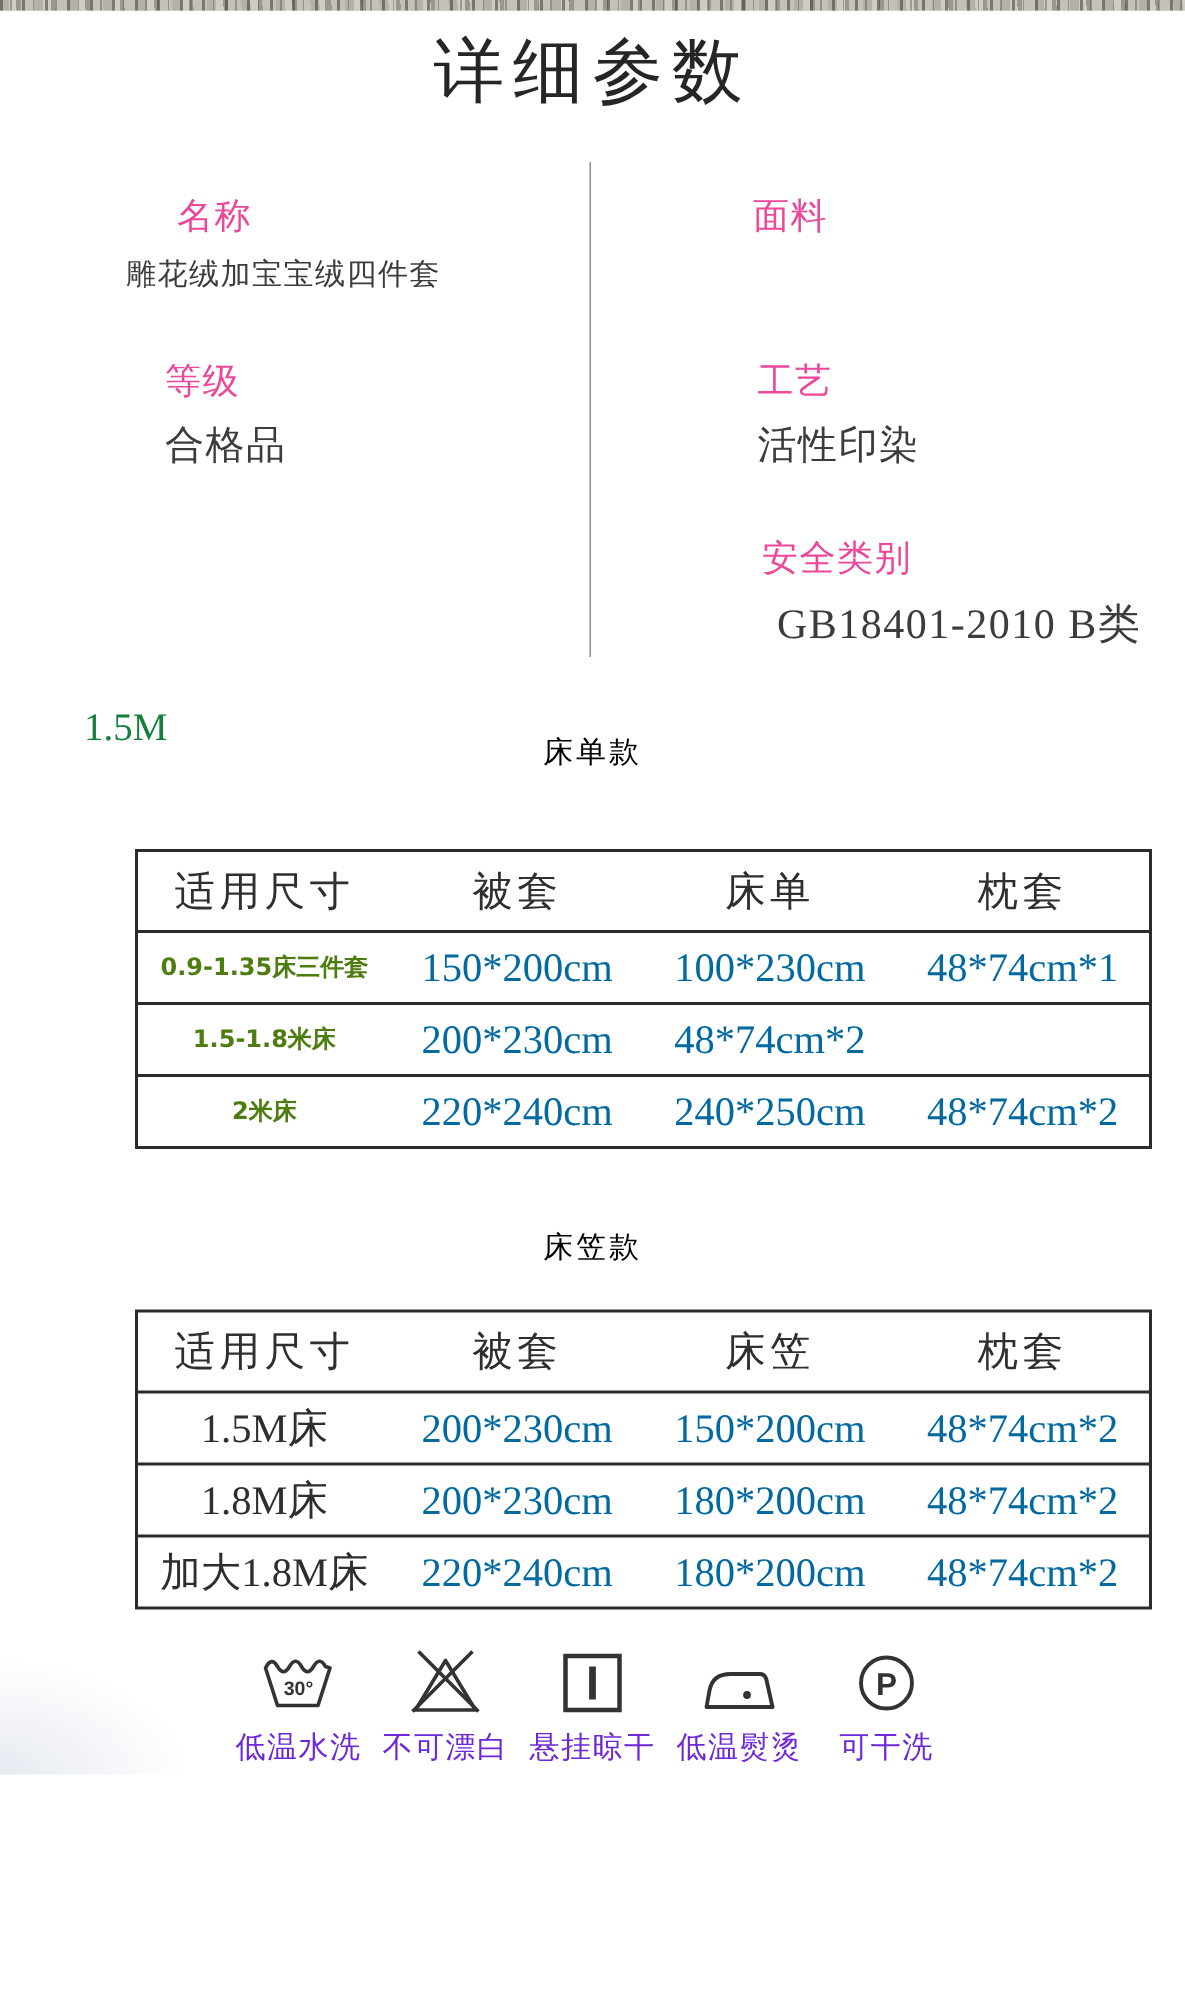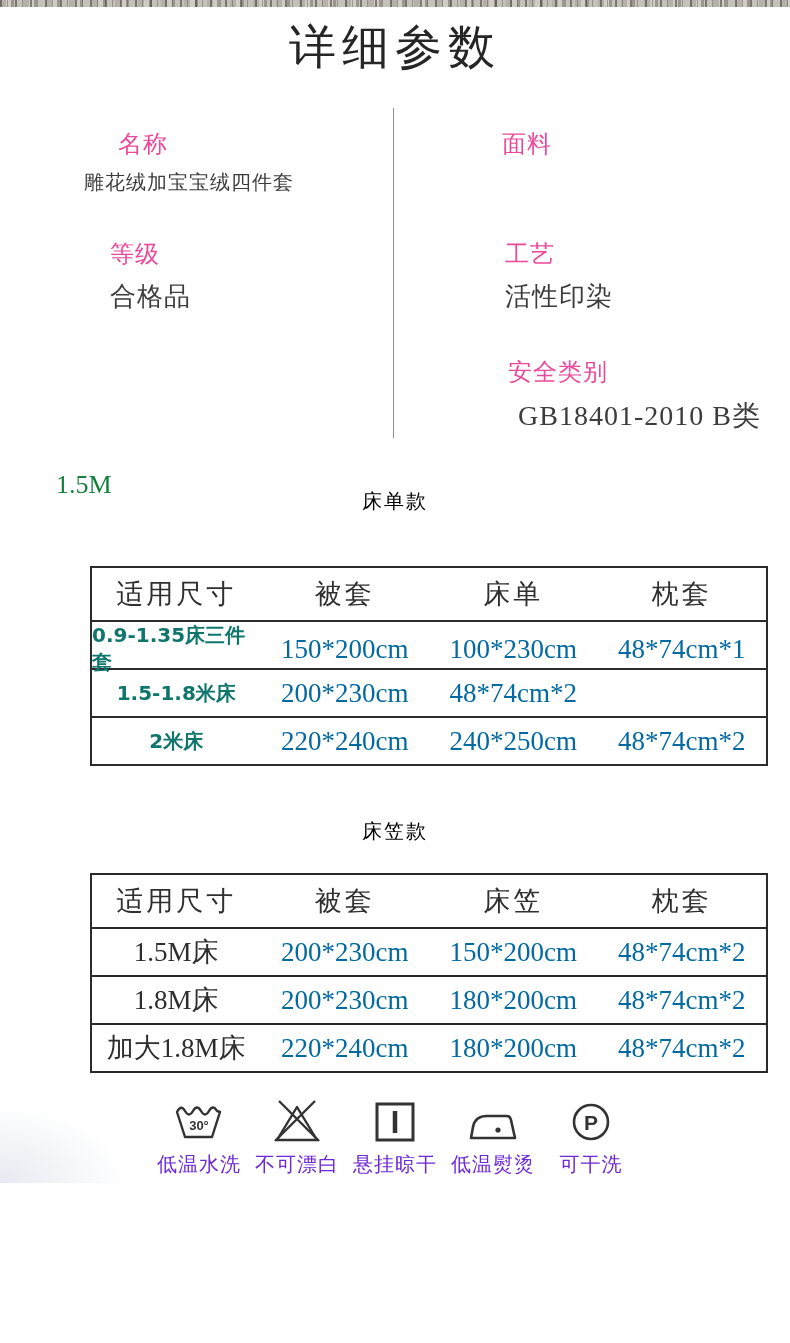--- a/index.html
+++ b/index.html
@@ -41,22 +41,22 @@
   .ptable { position:absolute; left:58px; width:678px; border:2px solid #2b2b2b; background:#fff;margin-left:32px; }
   .t1 { top:566px; }
   .t2 { top:873px; }
   .trow { display:grid; grid-template-columns:1fr 1fr 1fr 1fr; }
   .trow + .trow { border-top:2px solid #2b2b2b; }
   .tcell { display:flex; align-items:center; justify-content:center; }
   .thead { height:52px; }
   .thead .tcell { font-size:27px; color:#2f2f2f; letter-spacing:3px; }
   .tdata { height:48px; }
   .tdata .tcell { font-family:"Liberation Serif", serif; font-size:27px; color:#0369a1; }
-  .t1 .tdata .tcell:first-child { font-family:"DejaVu Sans", sans-serif; font-size:20px;
-    font-weight:700; color:#0f766e; letter-spacing:0; }
+  .t1 .tdata .tcell:first-child { font-family:"DejaVu Sans", sans-serif; font-size:16px;
+    font-weight:700; color:#4d7c0f; letter-spacing:0; }
   .t2 .tdata .tcell:first-child { color:#2e2e2e; }
 
   .care { position:absolute; top:1094px; left:0; width:790px; display:flex;
     justify-content:center; align-items:flex-start; gap:6px; }
   .care-item { width:92px; display:flex; flex-direction:column; align-items:center; }
   .care-glyph { height:50px; display:flex; align-items:flex-end; justify-content:center; }
   .care-label { margin-top:7px; font-size:20px; color:#6d28d9; letter-spacing:1px; white-space:nowrap; }
   svg { display:block; }
 </style>
 </head>

